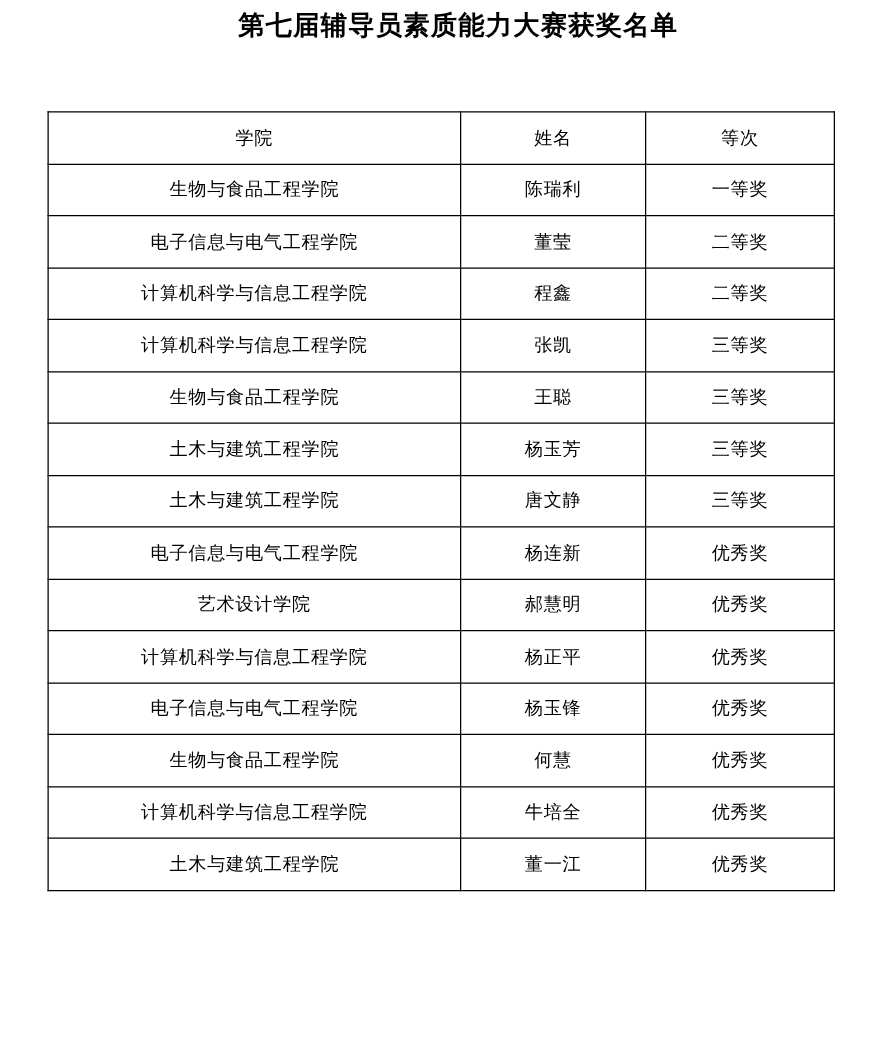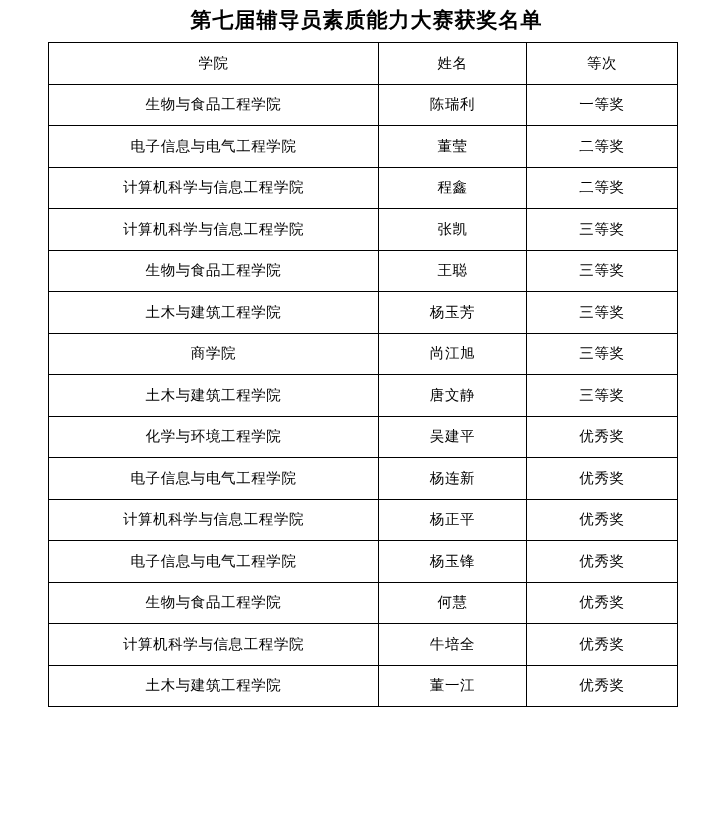--- a/index.html
+++ b/index.html
@@ -24,21 +24,22 @@
     text-align: center;
     font-size: 21px;
     font-weight: bold;
     letter-spacing: 1px;
     padding-top: 6px;
     padding-bottom: 8px;
     font-family: "Liberation Serif", "DejaVu Serif", serif;
     margin-left: 28px;
   }
   .table-wrap {
-    padding: 0 38px 0 48px;
+    padding: 0 38px 0 38px;
+    margin-top: 47px;
   }
   table.award-table {
     width: 629px;
     border-collapse: collapse;
     table-layout: fixed;
   }
   table.award-table td,
   table.award-table th {
     border: 1px solid #000000;
     text-align: center;
@@ -100,37 +101,32 @@
             <td>生物与食品工程学院</td>
             <td>王聪</td>
             <td>三等奖</td>
           </tr>
           <tr>
             <td>土木与建筑工程学院</td>
             <td>杨玉芳</td>
             <td>三等奖</td>
           </tr>
           <tr>
-            <td>商学院</td>
-            <td>尚江旭</td>
-            <td>三等奖</td>
-          </tr>
-          <tr>
             <td>土木与建筑工程学院</td>
             <td>唐文静</td>
             <td>三等奖</td>
           </tr>
           <tr>
-            <td>化学与环境工程学院</td>
-            <td>吴建平</td>
+            <td>电子信息与电气工程学院</td>
+            <td>杨连新</td>
             <td>优秀奖</td>
           </tr>
           <tr>
-            <td>电子信息与电气工程学院</td>
-            <td>杨连新</td>
+            <td>艺术设计学院</td>
+            <td>郝慧明</td>
             <td>优秀奖</td>
           </tr>
           <tr>
             <td>计算机科学与信息工程学院</td>
             <td>杨正平</td>
             <td>优秀奖</td>
           </tr>
           <tr>
             <td>电子信息与电气工程学院</td>
             <td>杨玉锋</td>

